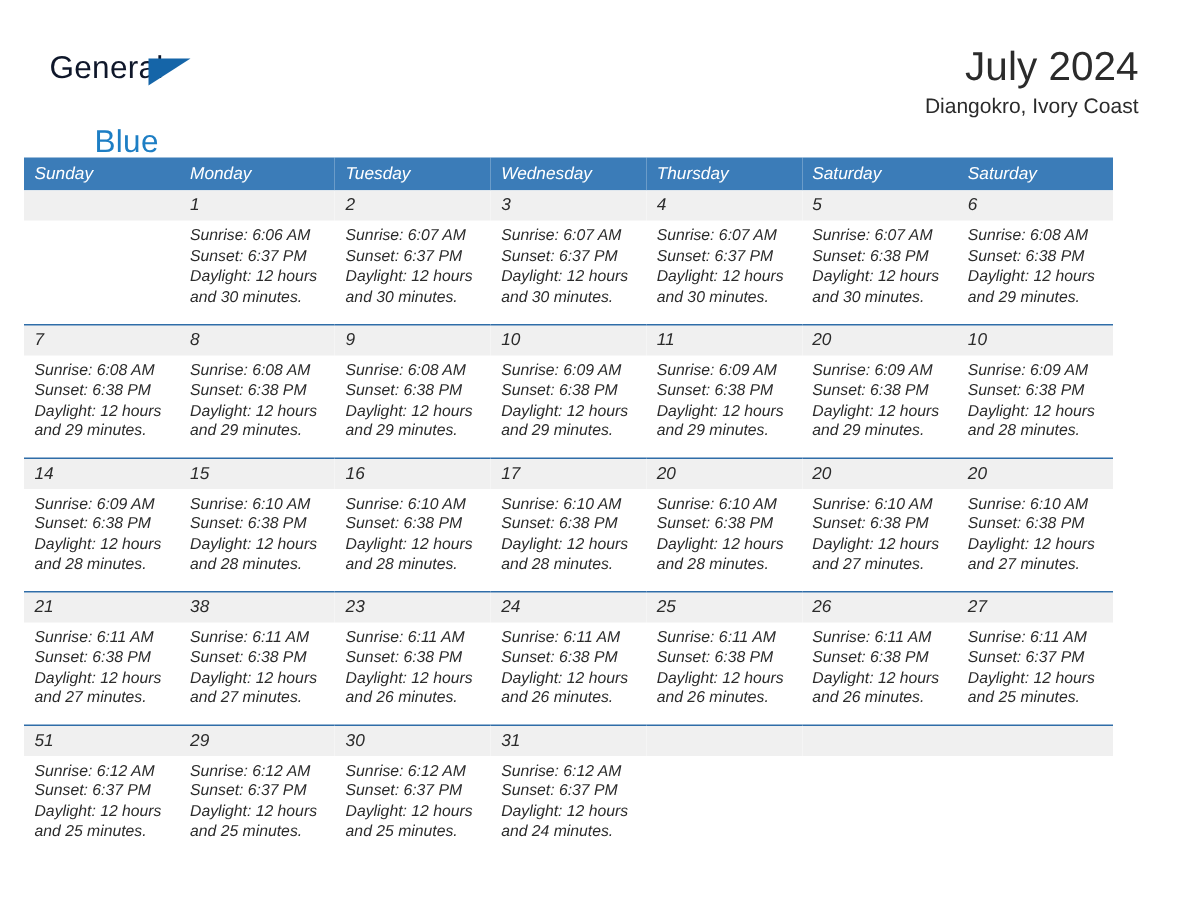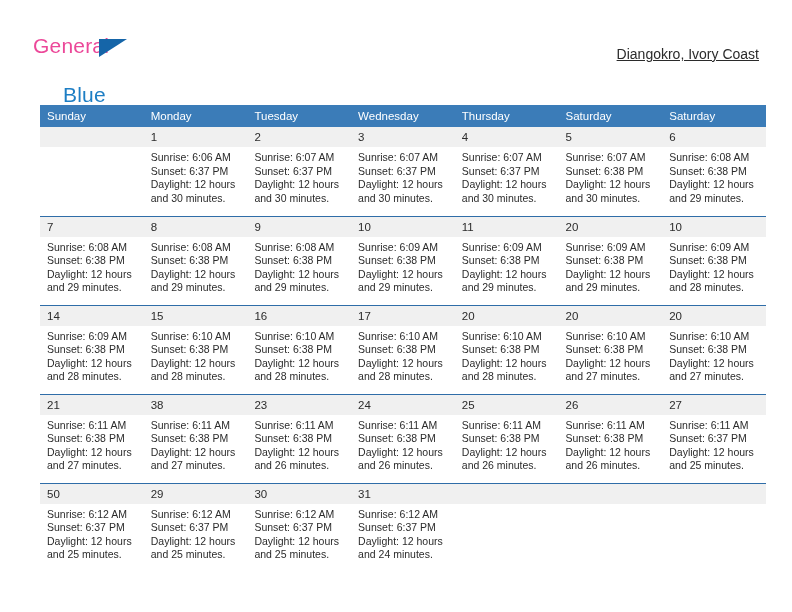--- a/index.html
+++ b/index.html
@@ -35,21 +35,21 @@
     top: 6px;
     width: 120px;
     height: 50px;
   }
   .logo-general {
     position: absolute;
     left: 0;
     top: 0;
     font-size: 21px;
     letter-spacing: 0.2px;
-    color: #ec4899;
+    color: #0f172a;
     font-family: "Liberation Sans", sans-serif;
   }
   .logo-triangle {
     position: absolute;
     left: 66px;
     top: 5px;
     width: 0;
     height: 0;
     border-left: 28px solid #1565a8;
     border-bottom: 18px solid transparent;
@@ -71,36 +71,36 @@
     text-align: right;
   }
   .cal-title {
     font-size: 27px;
     color: #2b2b2b;
     line-height: 32px;
     font-weight: normal;
     white-space: nowrap;
   }
   .cal-subtitle {
-    margin-top: 18px;
+    margin-top: 2px;
     font-size: 14px;
     color: #2b2b2b;
     line-height: 17px;
     white-space: nowrap;
-    text-decoration: underline;
   }
 
   
   .calendar {
     position: absolute;
-    left: 40px;
+    left: 16px;
     top: 105px;
     width: 726px;
     border-collapse: collapse;
     table-layout: fixed;
+    font-style: italic;
   }
   .calendar col { width: 103.71px; }
 
   .calendar thead th {
     background: #3b7cb8;
     color: #ffffff;
     font-size: 11.5px;
     font-weight: normal;
     text-align: left;
     padding: 5px 0 5px 7px;
@@ -156,20 +156,21 @@
 
   <div class="top-bar">
 
     <div class="logo">
       <span class="logo-general">General</span>
       <span class="logo-triangle"></span>
       <span class="logo-blue">Blue</span>
     </div>
 
     <div class="title-block">
+      <div class="cal-title">July 2024</div>
       <div class="cal-subtitle">Diangokro, Ivory Coast</div>
     </div>
 
   </div>
 
   <table class="calendar">
     <colgroup>
       <col>
         <col>
         <col>
@@ -501,21 +502,21 @@
               <div>Daylight: 12 hours</div>
               <div>and 25 minutes.</div>
             </div>
           </div>
         </td>
       </tr>
 
       <tr class="week-row">
         <td>
           <div class="cell-inner">
-            <div class="daynum">50</div>
+            <div class="daynum">51</div>
             <div class="details">
               <div>Sunrise: 6:12 AM</div>
               <div>Sunset: 6:37 PM</div>
               <div>Daylight: 12 hours</div>
               <div>and 25 minutes.</div>
             </div>
           </div>
         </td>
         <td>
           <div class="cell-inner">

